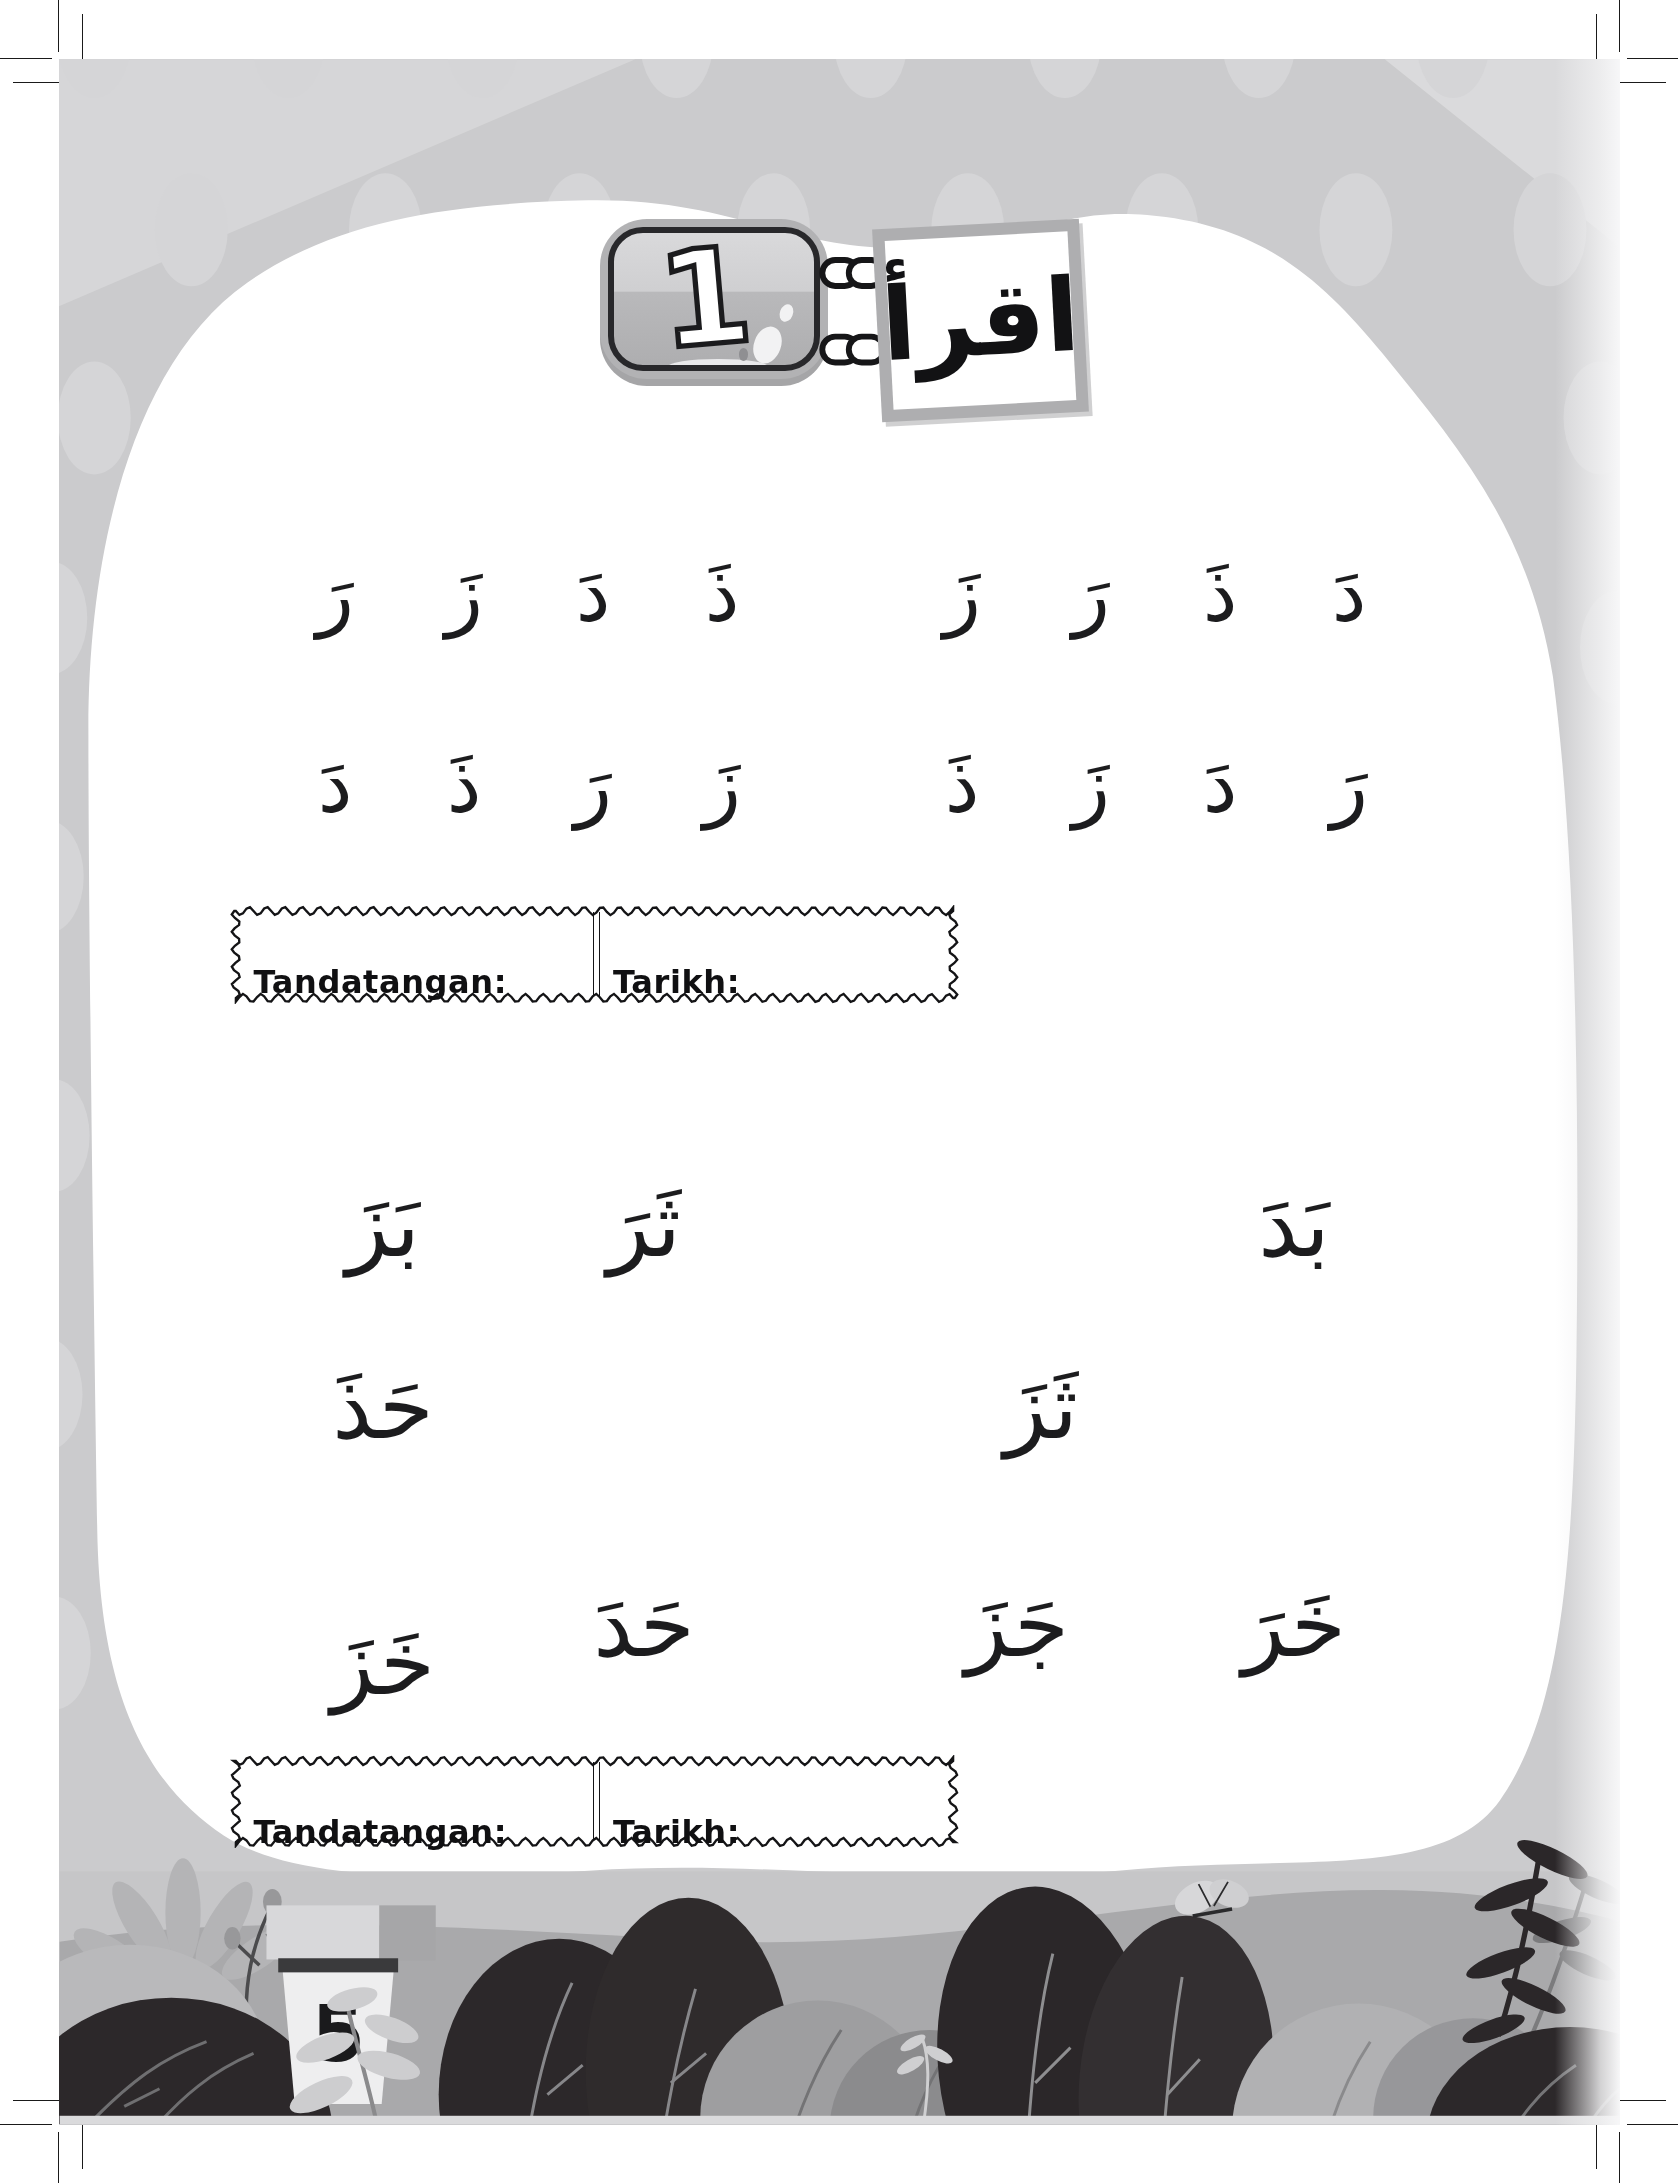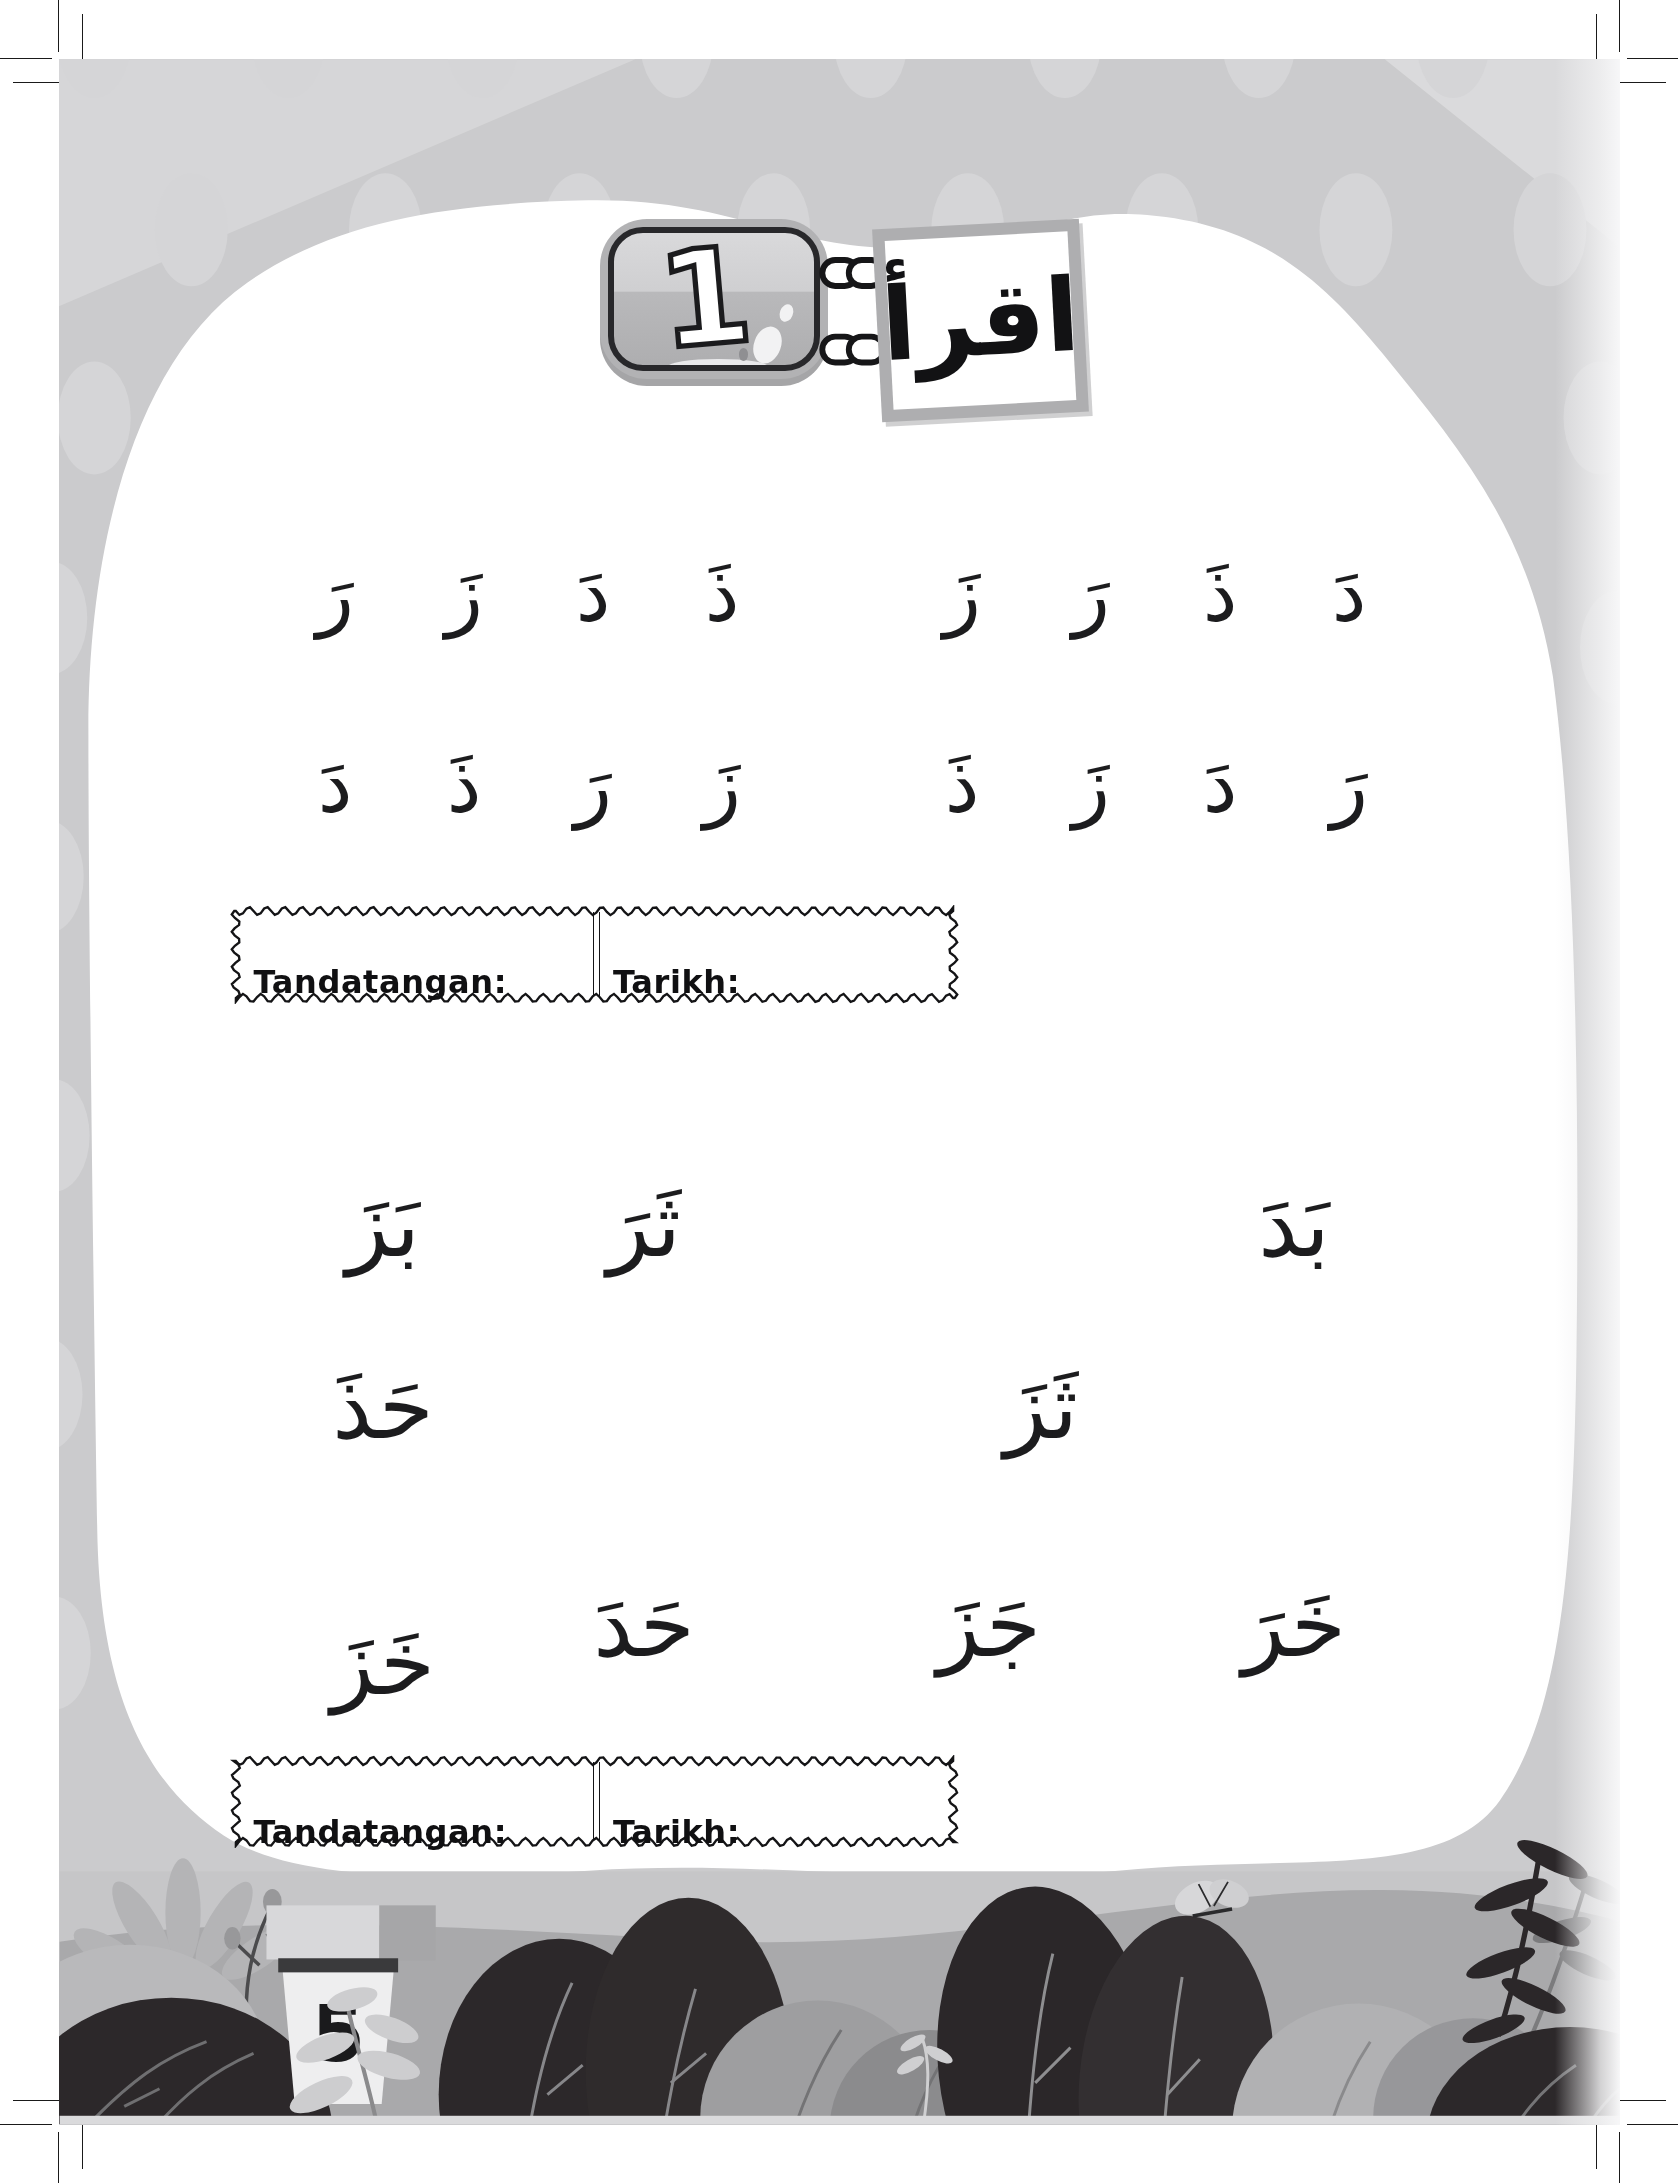--- a/index.html
+++ b/index.html
@@ -212,21 +212,21 @@
 
   <span class="syl" lang="ar" dir="rtl" style="left:218px;top:1070px">بَزَ</span>
   <span class="syl" lang="ar" dir="rtl" style="left:479px;top:1070px">ثَرَ</span>
   <span class="syl" lang="ar" dir="rtl" style="left:1129px;top:1070px">بَدَ</span>
 
   <span class="syl" lang="ar" dir="rtl" style="left:218px;top:1252px">حَذَ</span>
   <span class="syl" lang="ar" dir="rtl" style="left:876px;top:1252px">ثَزَ</span>
 
   <span class="syl" lang="ar" dir="rtl" style="left:218px;top:1508px">خَزَ</span>
   <span class="syl" lang="ar" dir="rtl" style="left:479px;top:1470px">حَدَ</span>
-  <span class="syl" lang="ar" dir="rtl" style="left:824px;top:1470px">جَزَ</span>
+  <span class="syl" lang="ar" dir="rtl" style="left:852px;top:1470px">جَزَ</span>
   <span class="syl" lang="ar" dir="rtl" style="left:1129px;top:1470px">خَرَ</span>
 
   <div class="sigbox" style="left:171px;top:1696px;width:729px;height:93px">
     <svg class="wavy" width="729" height="93" viewBox="0 0 1240 158">
         <path d="M10.0,10.0 L16.0,16.7 L22.0,14.1 L28.0,5.9 L34.0,3.4 L40.0,10.1 L46.1,16.7 L52.1,14.0 L58.1,5.8 L64.1,3.4 L70.1,10.1 L76.1,16.7 L82.1,14.0 L88.1,5.7 L94.1,3.4 L100.1,10.2 L106.2,16.7 L112.2,13.9 L118.2,5.7 L124.2,3.4 L130.2,10.3 L136.2,16.7 L142.2,13.9 L148.2,5.6 L154.2,3.5 L160.2,10.4 L166.3,16.8 L172.3,13.8 L178.3,5.6 L184.3,3.5 L190.3,10.4 L196.3,16.8 L202.3,13.7 L208.3,5.5 L214.3,3.5 L220.3,10.5 L226.4,16.8 L232.4,13.7 L238.4,5.5 L244.4,3.5 L250.4,10.6 L256.4,16.8 L262.4,13.6 L268.4,5.4 L274.4,3.6 L280.4,10.6 L286.5,16.8 L292.5,13.5 L298.5,5.3 L304.5,3.6 L310.5,10.7 L316.5,16.8 L322.5,13.5 L328.5,5.3 L334.5,3.6 L340.5,10.8 L346.6,16.9 L352.6,13.4 L358.6,5.2 L364.6,3.7 L370.6,10.9 L376.6,16.9 L382.6,13.4 L388.6,5.2 L394.6,3.7 L400.6,10.9 L406.7,16.9 L412.7,13.3 L418.7,5.1 L424.7,3.7 L430.7,11.0 L436.7,16.9 L442.7,13.2 L448.7,5.1 L454.7,3.7 L460.7,11.1 L466.7,16.9 L472.8,13.2 L478.8,5.0 L484.8,3.8 L490.8,11.2 L496.8,16.9 L502.8,13.1 L508.8,5.0 L514.8,3.8 L520.8,11.2 L526.8,16.9 L532.9,13.0 L538.9,4.9 L544.9,3.8 L550.9,11.3 L556.9,16.9 L562.9,13.0 L568.9,4.9 L574.9,3.9 L580.9,11.4 L586.9,17.0 L593.0,12.9 L599.0,4.8 L605.0,3.9 L611.0,11.4 L617.0,17.0 L623.0,12.8 L629.0,4.8 L635.0,4.0 L641.0,11.5 L647.0,17.0 L653.1,12.8 L659.1,4.7 L665.1,4.0 L671.1,11.6 L677.1,17.0 L683.1,12.7 L689.1,4.7 L695.1,4.0 L701.1,11.6 L707.1,17.0 L713.2,12.6 L719.2,4.6 L725.2,4.1 L731.2,11.7 L737.2,17.0 L743.2,12.6 L749.2,4.6 L755.2,4.1 L761.2,11.8 L767.2,17.0 L773.3,12.5 L779.3,4.5 L785.3,4.1 L791.3,11.9 L797.3,17.0 L803.3,12.4 L809.3,4.5 L815.3,4.2 L821.3,11.9 L827.3,17.0 L833.3,12.4 L839.4,4.5 L845.4,4.2 L851.4,12.0 L857.4,17.0 L863.4,12.3 L869.4,4.4 L875.4,4.3 L881.4,12.1 L887.4,17.0 L893.4,12.2 L899.5,4.4 L905.5,4.3 L911.5,12.1 L917.5,17.0 L923.5,12.2 L929.5,4.3 L935.5,4.4 L941.5,12.2 L947.5,17.0 L953.5,12.1 L959.6,4.3 L965.6,4.4 L971.6,12.3 L977.6,17.0 L983.6,12.0 L989.6,4.2 L995.6,4.4 L1001.6,12.3 L1007.6,17.0 L1013.6,12.0 L1019.7,4.2 L1025.7,4.5 L1031.7,12.4 L1037.7,17.0 L1043.7,11.9 L1049.7,4.2 L1055.7,4.5 L1061.7,12.5 L1067.7,17.0 L1073.7,11.8 L1079.8,4.1 L1085.8,4.6 L1091.8,12.5 L1097.8,17.0 L1103.8,11.8 L1109.8,4.1 L1115.8,4.6 L1121.8,12.6 L1127.8,17.0 L1133.8,11.7 L1139.9,4.0 L1145.9,4.7 L1151.9,12.7 L1157.9,17.0 L1163.9,11.6 L1169.9,4.0 L1175.9,4.7 L1181.9,12.7 L1187.9,17.0 L1193.9,11.5 L1200.0,4.0 L1206.0,4.8 L1212.0,12.8 L1218.0,17.0 L1224.0,11.5 L1230.0,3.9 L1230.0,10.0 L1223.3,16.0 L1225.9,22.0 L1234.1,28.0 L1236.7,34.0 L1230.0,40.0 L1223.3,46.0 L1225.9,52.0 L1234.1,58.0 L1236.7,64.0 L1230.0,70.0 L1223.3,76.0 L1225.9,82.0 L1234.1,88.0 L1236.7,94.0 L1230.0,100.0 L1223.3,106.0 L1225.9,112.0 L1234.1,118.0 L1236.7,124.0 L1230.0,130.0 L1223.3,136.0 L1225.9,142.0 L1234.1,148.0 L1230.0,148.0 L1224.0,141.3 L1218.0,143.9 L1212.0,152.1 L1206.0,154.6 L1200.0,147.9 L1193.9,141.3 L1187.9,144.0 L1181.9,152.2 L1175.9,154.6 L1169.9,147.9 L1163.9,141.3 L1157.9,144.0 L1151.9,152.3 L1145.9,154.6 L1139.9,147.8 L1133.8,141.3 L1127.8,144.1 L1121.8,152.3 L1115.8,154.6 L1109.8,147.7 L1103.8,141.3 L1097.8,144.1 L1091.8,152.4 L1085.8,154.5 L1079.8,147.6 L1073.7,141.2 L1067.7,144.2 L1061.7,152.4 L1055.7,154.5 L1049.7,147.6 L1043.7,141.2 L1037.7,144.3 L1031.7,152.5 L1025.7,154.5 L1019.7,147.5 L1013.6,141.2 L1007.6,144.3 L1001.6,152.5 L995.6,154.5 L989.6,147.4 L983.6,141.2 L977.6,144.4 L971.6,152.6 L965.6,154.4 L959.6,147.4 L953.5,141.2 L947.5,144.5 L941.5,152.7 L935.5,154.4 L929.5,147.3 L923.5,141.2 L917.5,144.5 L911.5,152.7 L905.5,154.4 L899.5,147.2 L893.4,141.1 L887.4,144.6 L881.4,152.8 L875.4,154.3 L869.4,147.1 L863.4,141.1 L857.4,144.6 L851.4,152.8 L845.4,154.3 L839.4,147.1 L833.3,141.1 L827.3,144.7 L821.3,152.9 L815.3,154.3 L809.3,147.0 L803.3,141.1 L797.3,144.8 L791.3,152.9 L785.3,154.3 L779.3,146.9 L773.3,141.1 L767.2,144.8 L761.2,153.0 L755.2,154.2 L749.2,146.8 L743.2,141.1 L737.2,144.9 L731.2,153.0 L725.2,154.2 L719.2,146.8 L713.2,141.1 L707.1,145.0 L701.1,153.1 L695.1,154.2 L689.1,146.7 L683.1,141.1 L677.1,145.0 L671.1,153.1 L665.1,154.1 L659.1,146.6 L653.1,141.0 L647.0,145.1 L641.0,153.2 L635.0,154.1 L629.0,146.6 L623.0,141.0 L617.0,145.2 L611.0,153.2 L605.0,154.0 L599.0,146.5 L593.0,141.0 L586.9,145.2 L580.9,153.3 L574.9,154.0 L568.9,146.4 L562.9,141.0 L556.9,145.3 L550.9,153.3 L544.9,154.0 L538.9,146.4 L532.9,141.0 L526.8,145.4 L520.8,153.4 L514.8,153.9 L508.8,146.3 L502.8,141.0 L496.8,145.4 L490.8,153.4 L484.8,153.9 L478.8,146.2 L472.8,141.0 L466.7,145.5 L460.7,153.5 L454.7,153.9 L448.7,146.1 L442.7,141.0 L436.7,145.6 L430.7,153.5 L424.7,153.8 L418.7,146.1 L412.7,141.0 L406.7,145.6 L400.6,153.5 L394.6,153.8 L388.6,146.0 L382.6,141.0 L376.6,145.7 L370.6,153.6 L364.6,153.7 L358.6,145.9 L352.6,141.0 L346.6,145.8 L340.5,153.6 L334.5,153.7 L328.5,145.9 L322.5,141.0 L316.5,145.8 L310.5,153.7 L304.5,153.6 L298.5,145.8 L292.5,141.0 L286.5,145.9 L280.4,153.7 L274.4,153.6 L268.4,145.7 L262.4,141.0 L256.4,146.0 L250.4,153.8 L244.4,153.6 L238.4,145.7 L232.4,141.0 L226.4,146.0 L220.3,153.8 L214.3,153.5 L208.3,145.6 L202.3,141.0 L196.3,146.1 L190.3,153.8 L184.3,153.5 L178.3,145.5 L172.3,141.0 L166.3,146.2 L160.2,153.9 L154.2,153.4 L148.2,145.5 L142.2,141.0 L136.2,146.2 L130.2,153.9 L124.2,153.4 L118.2,145.4 L112.2,141.0 L106.2,146.3 L100.1,154.0 L94.1,153.3 L88.1,145.3 L82.1,141.0 L76.1,146.4 L70.1,154.0 L64.1,153.3 L58.1,145.3 L52.1,141.0 L46.1,146.5 L40.0,154.0 L34.0,153.2 L28.0,145.2 L22.0,141.0 L16.0,146.5 L10.0,154.1 L10.0,148.0 L16.7,142.0 L14.1,136.0 L5.9,130.0 L3.3,124.0 L10.0,118.0 L16.7,112.0 L14.1,106.0 L5.9,100.0 L3.3,94.0 L10.0,88.0 L16.7,82.0 L14.1,76.0 L5.9,70.0 L3.3,64.0 L10.0,58.0 L16.7,52.0 L14.1,46.0 L5.9,40.0 L3.3,34.0 L10.0,28.0 L16.7,22.0 L14.1,16.0 L5.9,10.0 Z" fill="#ffffff" stroke="#141416" stroke-width="4"></path>
       </svg>
     <div class="sig-divider"></div>
     <span class="sig-label" style="left:23.5px">Tandatangan:</span>
     <span class="sig-label" style="left:383px">Tarikh:</span>
   </div>

